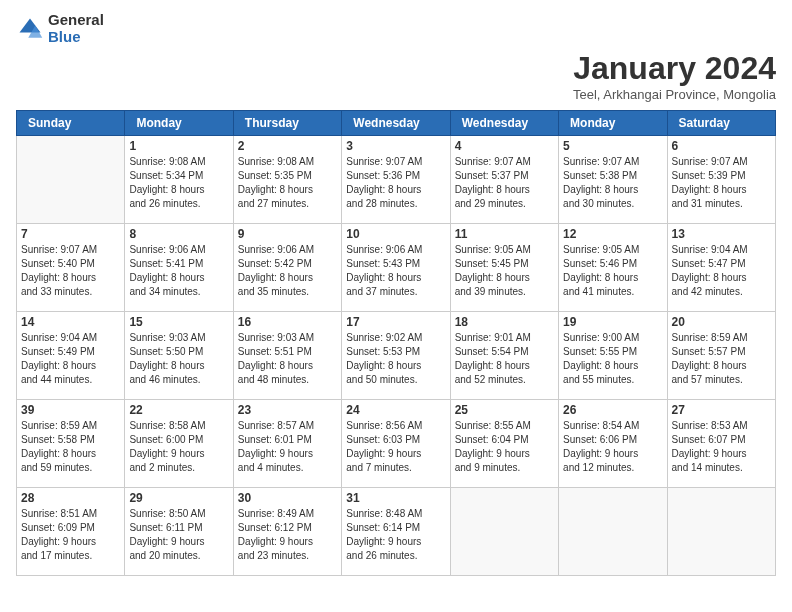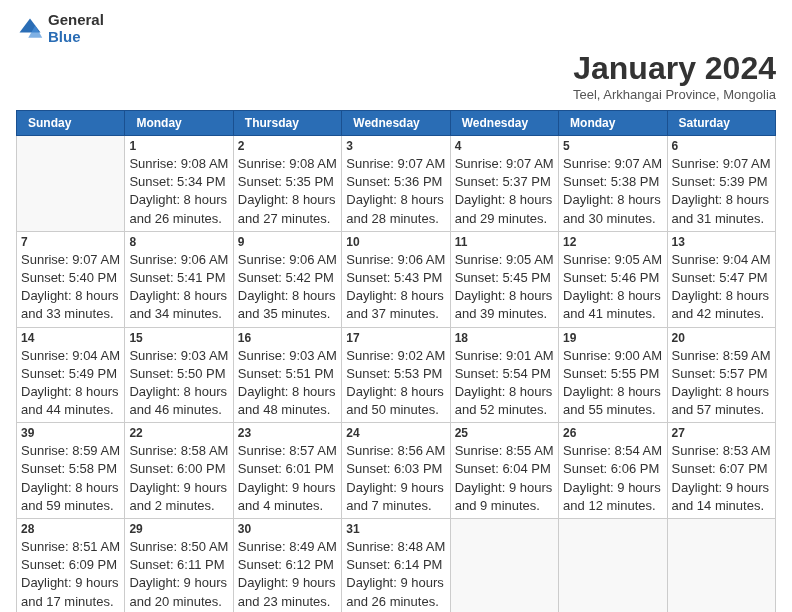--- a/index.html
+++ b/index.html
@@ -88,21 +88,21 @@
       background: #f8f8f8;
     }
     .day-num {
       font-size: 12px;
       font-weight: bold;
       color: #333;
       display: block;
       margin-bottom: 2px;
     }
     .day-info {
-      font-size: 13px;
+      font-size: 10px;
       color: #333;
       line-height: 1.4;
     }
     tr.week-row td {
       height: 88px;
     }
   </style>
 </head>
 <body>
 

